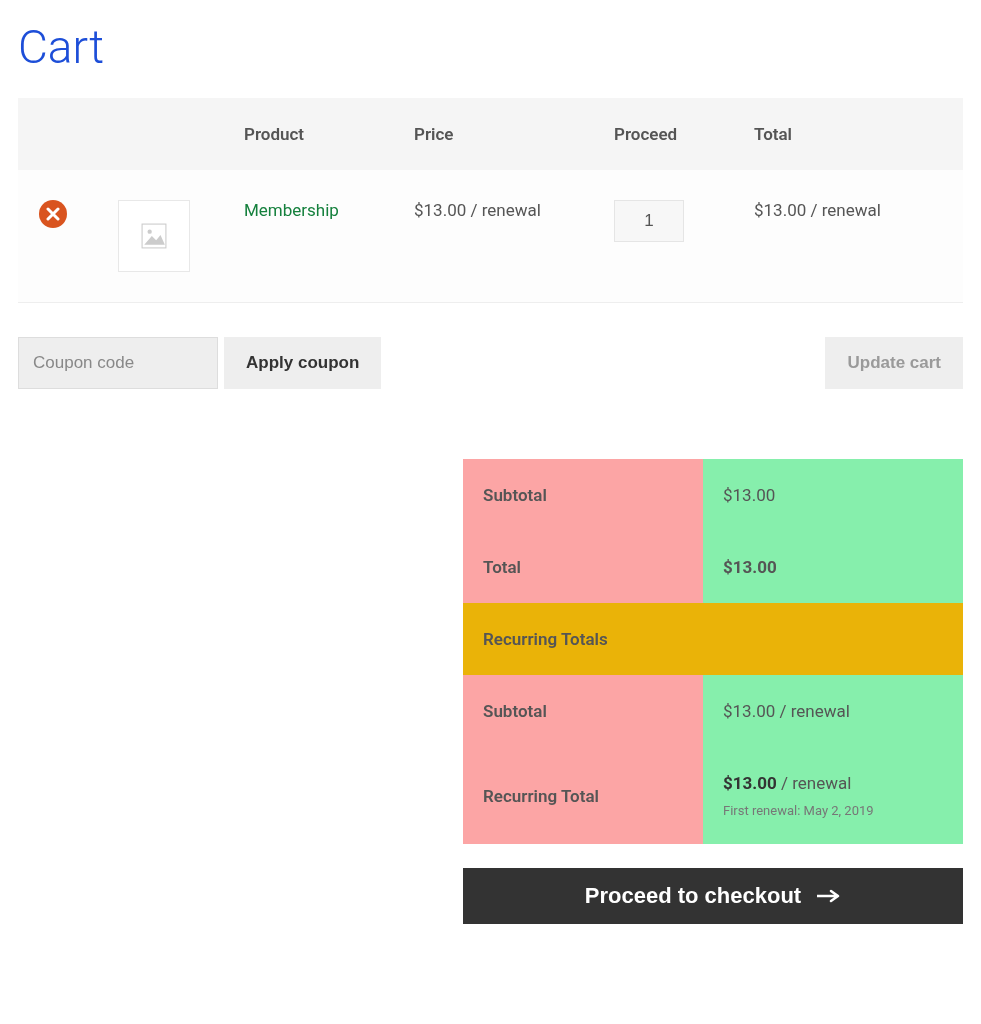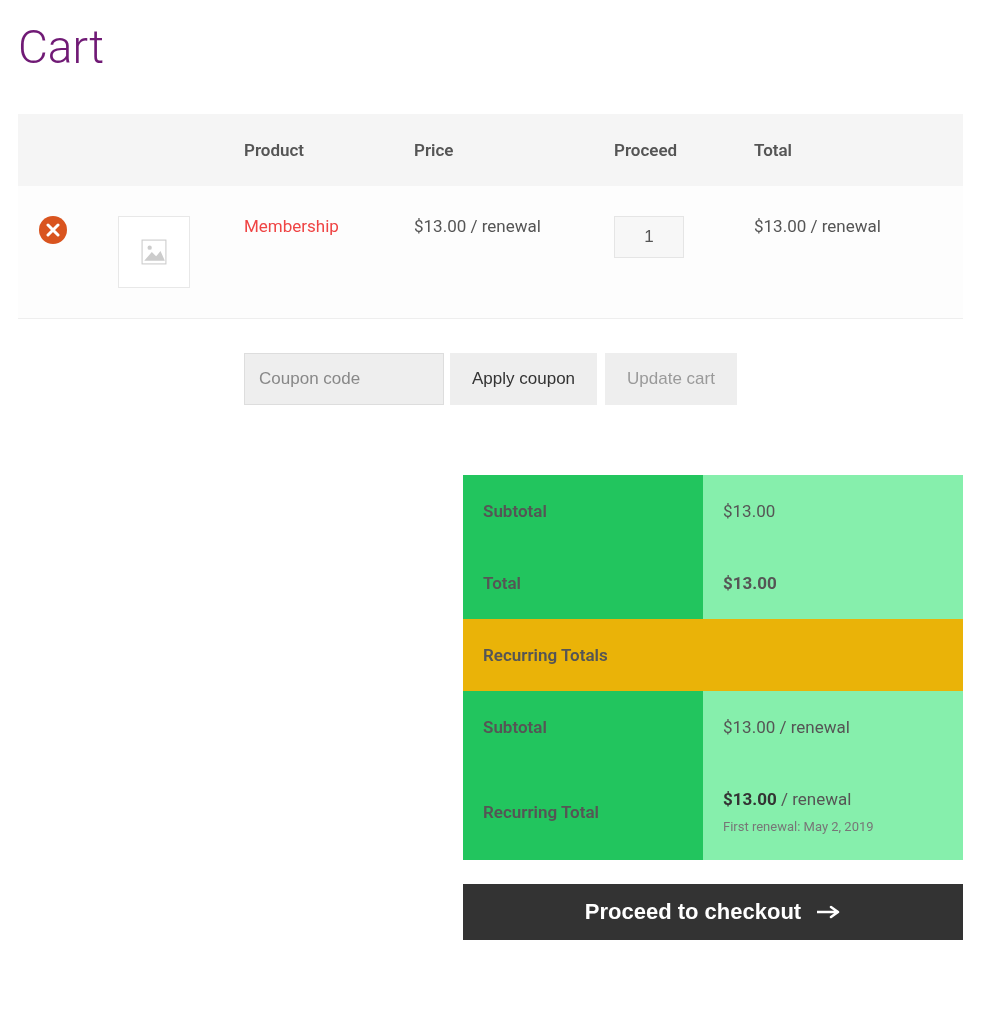--- a/index.html
+++ b/index.html
@@ -6,22 +6,22 @@
   body {
     font-family: -apple-system, BlinkMacSystemFont, "Segoe UI", Roboto, "Helvetica Neue", Arial, sans-serif;
     background: #fff;
     color: #333;
     width: 981px;
     padding: 0 18px 40px 18px;
   }
   h1.page-title {
     font-size: 46px;
     font-weight: 300;
-    color: #701a75;
-    margin: 20px 0 40px 0;
+    color: #1d4ed8;
+    margin: 20px 0 24px 0;
   }
   table.cart {
     width: 100%;
     border-collapse: collapse;
     margin-bottom: 34px;
   }
   table.cart thead th {
     text-align: left;
     background: #f5f5f5;
     color: #555;
@@ -63,57 +63,57 @@
     width: 72px; height: 72px;
     background: #fff;
     border: 1px solid #e8e8e8;
     display: flex;
     align-items: center;
     justify-content: center;
     margin-left: 14px;
   }
   .thumb-placeholder svg { width: 26px; height: 26px; }
 
-  .product-link { color: #ef4444; text-decoration: none; cursor: pointer; }
+  .product-link { color: #15803d; text-decoration: none; cursor: pointer; }
 
   .qty-input {
     width: 70px;
     height: 42px;
     text-align: center;
     font-size: 17px;
     color: #555;
     border: 1px solid #e5e5e5;
     background: #f7f7f7;
   }
 
   .actions-row {
     display: flex;
     align-items: center;
-    justify-content: center;
+    justify-content: space-between;
     gap: 8px;
     margin-bottom: 70px;
   }
   .actions-left { display: flex; gap: 6px; }
   .coupon-input {
     width: 200px;
     height: 52px;
     padding: 0 14px;
     font-size: 17px;
     color: #777;
     background: #eee;
     border: 1px solid #ddd;
   }
   .coupon-input::placeholder { color: #888; }
   .btn {
     height: 52px;
     padding: 14px 22px;
     background: #eee;
     border: none;
     font-size: 17px;
-    font-weight: 400;
+    font-weight: 700;
     color: #333;
     cursor: pointer;
   }
   .btn.disabled {
     color: #9a9a9a;
     cursor: default;
   }
 
   .cart-totals-wrap {
     width: 500px;
@@ -128,21 +128,21 @@
   table.totals {
     width: 100%;
     border-collapse: collapse;
   }
   table.totals th, table.totals td {
     text-align: left;
     font-size: 17px;
     padding: 26px 20px;
   }
   table.totals th {
-    background: #22c55e;
+    background: #fca5a5;
     color: #555;
     font-weight: 600;
     width: 48%;
   }
   table.totals td {
     background: #86efac;
     color: #555;
   }
   table.totals th.span-row {
     background: #eab308;

